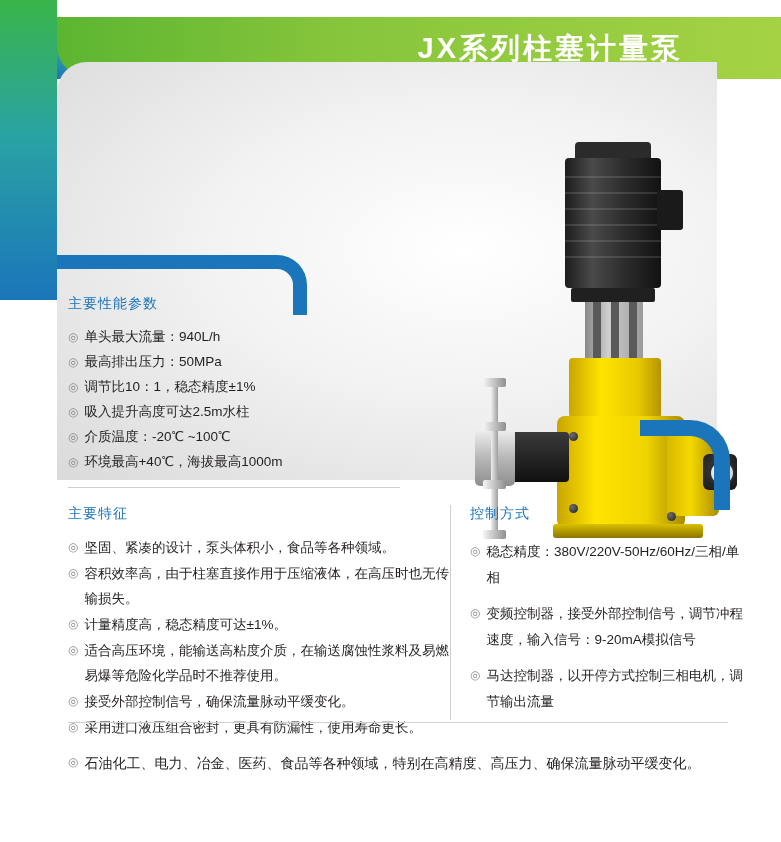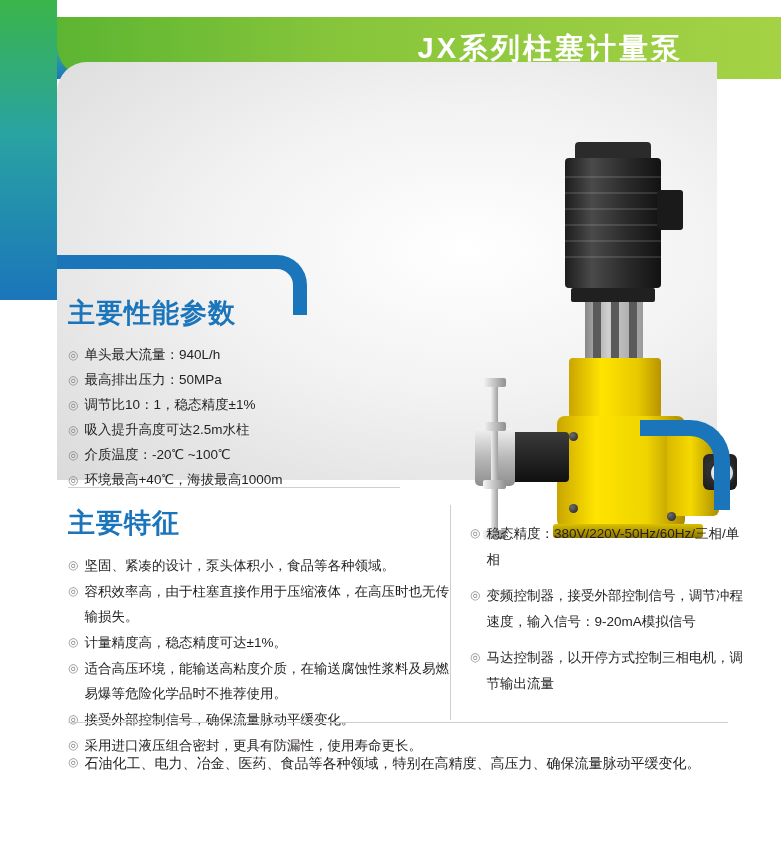--- a/index.html
+++ b/index.html
@@ -257,22 +257,22 @@
     top: 392px;
     width: 150px;
     height: 14px;
     background: linear-gradient(180deg, #d9c000, #8d7400);
     border-radius: 3px;
   }
 
   
   .section-title {
     color: #1b75bb;
-    font-size: 27px;
-    font-weight: bold;
+    font-size: 14px;
+    font-weight: normal;
     letter-spacing: 1px;
   }
   .perf-block {
     position: absolute;
     top: 295px;
     left: 68px;
     width: 330px;
   }
   .perf-list {
     margin-top: 12px;
@@ -446,20 +446,21 @@
       <span class="bullet-text">接受外部控制信号，确保流量脉动平缓变化。</span>
     </div>
     <div class="bullet-row">
       <span class="bullet">◎</span>
       <span class="bullet-text">采用进口液压组合密封，更具有防漏性，使用寿命更长。</span>
     </div>
   </div>
 </div>
 
 <div class="control-block">
+  <div class="section-title">控制方式</div>
   <div class="control-list">
     <div class="bullet-row">
       <span class="bullet">◎</span>
       <span class="bullet-text">稳态精度：380V/220V-50Hz/60Hz/三相/单相</span>
     </div>
     <div class="bullet-row">
       <span class="bullet">◎</span>
       <span class="bullet-text">变频控制器，接受外部控制信号，调节冲程速度，输入信号：9-20mA模拟信号</span>
     </div>
     <div class="bullet-row">

